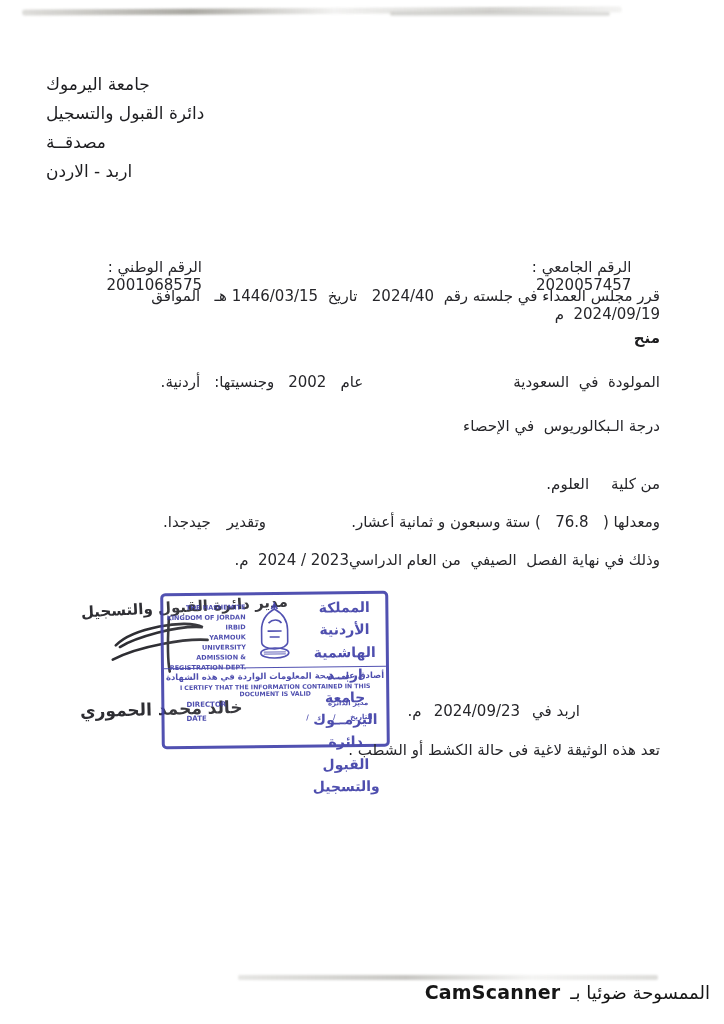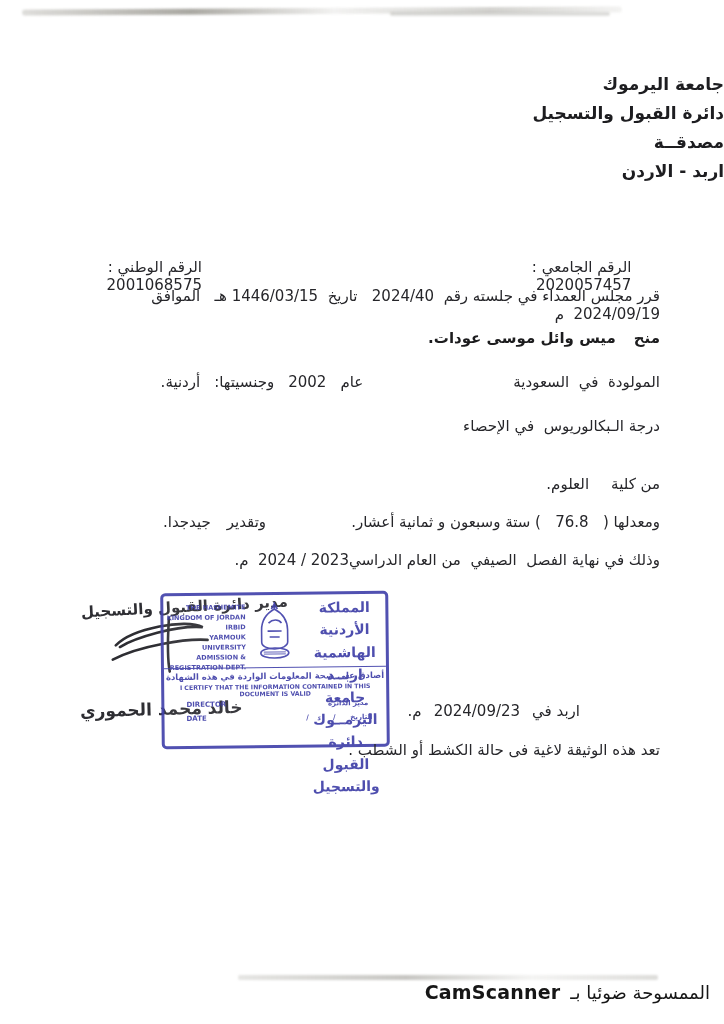--- a/index.html
+++ b/index.html
@@ -9,22 +9,22 @@
     font-family:"DejaVu Sans",sans-serif;color:#26262a;
   }
   
   .artifact{position:absolute;pointer-events:none;filter:blur(1px);}
   .artifact-top1{top:8px;left:22px;width:600px;height:6px;border-radius:3px;transform:rotate(-.3deg);
     background:linear-gradient(90deg,rgba(125,122,110,.25),rgba(85,82,70,.5) 28%,rgba(150,148,138,.12) 52%,rgba(110,108,96,.3) 78%,rgba(140,138,128,.1));}
   .artifact-top2{top:12px;left:390px;width:220px;height:4px;border-radius:2px;background:rgba(110,108,98,.22);}
   .artifact-footer{top:975px;left:238px;width:420px;height:5px;border-radius:2px;
     background:linear-gradient(90deg,rgba(130,128,118,.2),rgba(95,93,82,.35) 40%,rgba(150,148,138,.1) 70%,rgba(120,118,108,.25));}
   
-  .header{position:absolute;top:70px;left:46px;width:678px;text-align:right;direction:rtl;
-    font-size:17px;font-weight:bold;color:#1d1d20;line-height:29px;}
+  .header{position:absolute;top:70px;left:46px;width:678px;text-align:left;direction:rtl;
+    font-size:17px;font-weight:normal;color:#1d1d20;line-height:29px;}
   
   .line{position:absolute;direction:rtl;text-align:right;font-size:15px;white-space:pre-wrap;color:#26262a;}
   .ids-row{top:240px;right:64px;left:103px;display:flex;justify-content:space-between;align-items:baseline;}
   .decree{top:287px;right:64px;left:60px;}
   .grant{top:329px;right:64px;display:flex;gap:18px;font-weight:bold;color:#1c1c1e;}
   .birth{top:373px;right:64px;display:flex;gap:14px;align-items:baseline;}
   .birth .wide-gap{margin-left:136px;}
   .degree{top:417px;right:64px;}
   .faculty{top:475px;right:64px;display:flex;gap:22px;}
   .gpa-row{top:513px;right:64px;left:163px;display:flex;justify-content:space-between;align-items:baseline;}
@@ -85,21 +85,20 @@
     <span>
       <span>الرقم الوطني :</span>&nbsp;
       <span>2001068575</span>
     </span>
   </div>
 
   <div class="line decree">قرر مجلس العمداء في جلسته رقم  2024/40   تاريخ  1446/03/15 هـ   الموافق  2024/09/19  م</div>
 
   <div class="line grant">
     <span>منح</span>
-    <span>ميس وائل موسى عودات.</span>
   </div>
 
   <div class="line birth">
     <span class="wide-gap">المولودة  في  السعودية</span>
     <span>عام</span>
     <span>2002</span>
     <span>وجنسيتها:</span>
     <span>أردنية.</span>
   </div>
 

